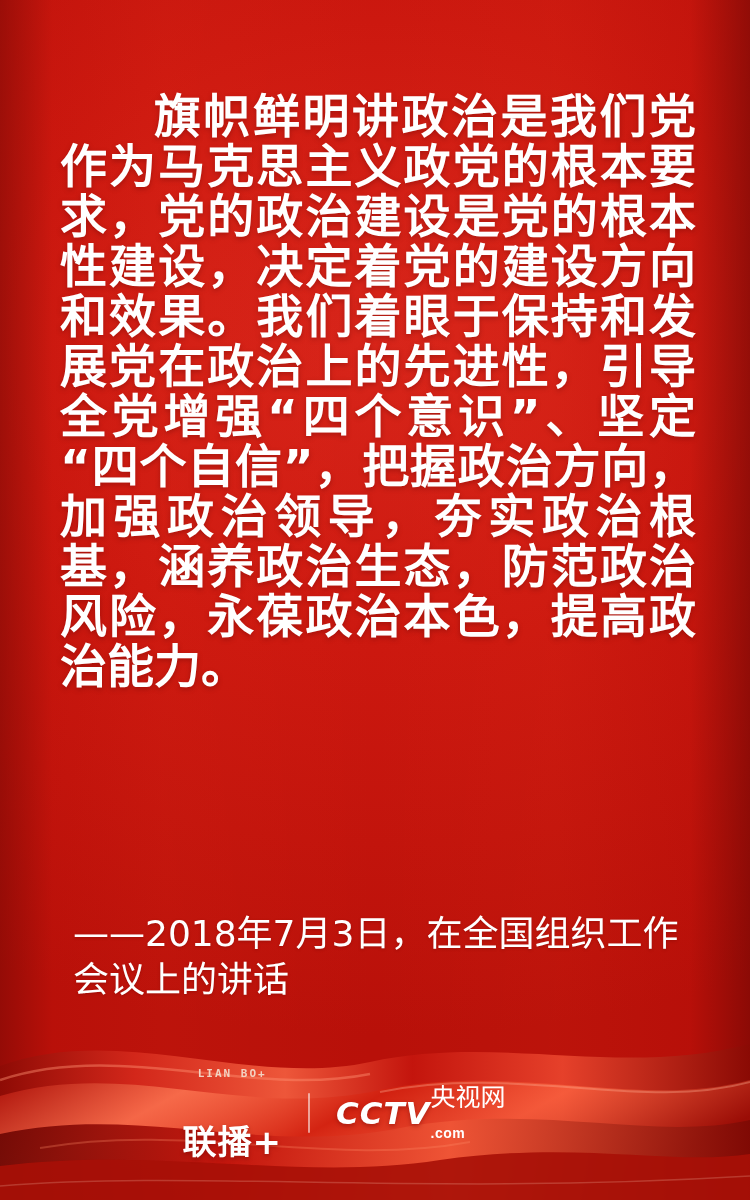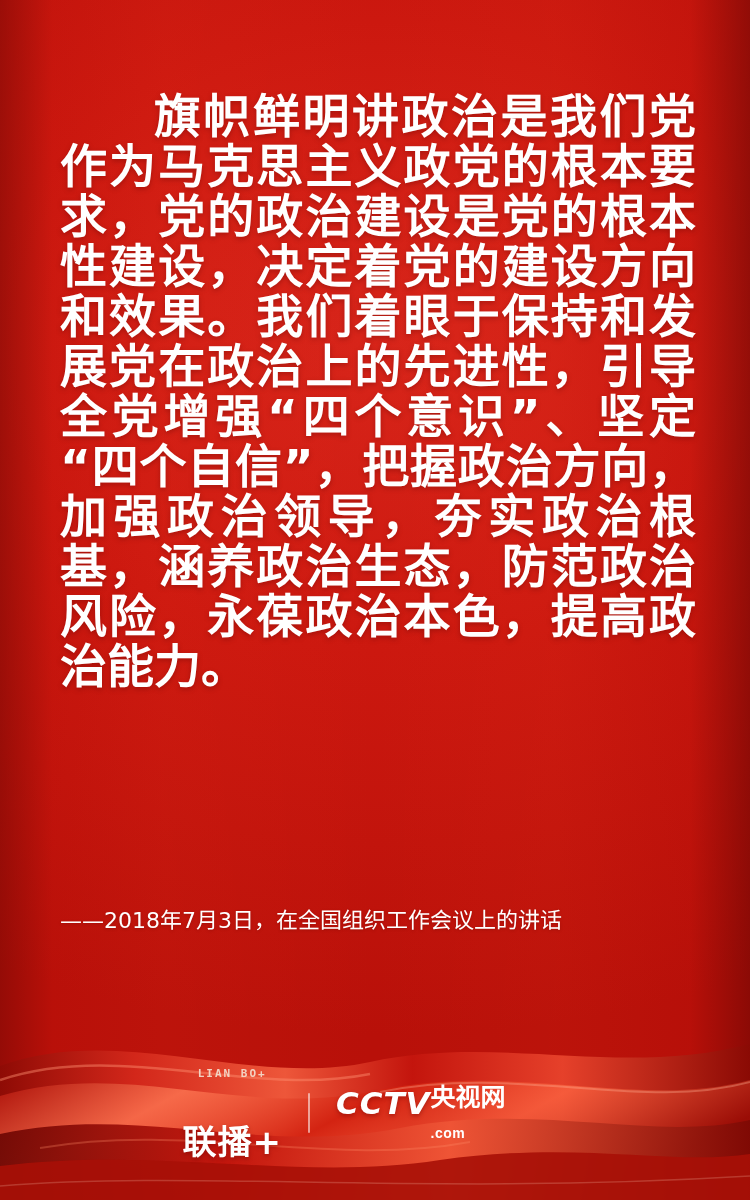--- a/index.html
+++ b/index.html
@@ -59,24 +59,24 @@
   }
   .source-block {
     position: absolute;
     left: 60px;
     top: 898px;
     width: 636px;
     z-index: 3;
   }
   .source-text {
     color: #ffffff;
-    font-size: 22px;
+    font-size: 36px;
     line-height: 46px;
     font-weight: 400;
-    margin: 0;
+    margin: 13px;
     text-shadow: 0 1px 3px rgba(90,5,2,0.3);
     font-family: "DejaVu Sans", "Liberation Sans", sans-serif;
   }
   
   .silk {
     position: absolute;
     left: 0;
     bottom: 0;
     width: 750px;
     height: 230px;
@@ -121,42 +121,42 @@
     margin-top: 44px;
   }
   .divider-bar {
     width: 2px;
     height: 40px;
     background: rgba(255,255,255,0.55);
     border-radius: 1px;
   }
   .brand-cctv {
     display: flex;
-    align-items: flex-start;
+    align-items: center;
     gap: 0;
   }
   .cctv-mark {
     color: #ffffff;
     font-size: 31px;
     font-weight: 700;
     font-style: italic;
     letter-spacing: 1px;
     font-family: "DejaVu Sans", "Liberation Sans", sans-serif;
     text-shadow: 0 2px 4px rgba(100,6,2,0.4);
   }
   .cctv-cn {
     display: flex;
     flex-direction: column;
     align-items: flex-start;
     line-height: 1.05;
   }
   .cctv-cn .cn-main {
     color: #ffffff;
     font-size: 25px;
-    font-weight: 700;
+    font-weight: 400;
     font-family: "DejaVu Sans", "Liberation Sans", sans-serif;
   }
   .cctv-cn .cn-dom {
     color: #ffffff;
     font-size: 14px;
     font-weight: 700;
     letter-spacing: 0.5px;
     font-family: Liberation Sans, sans-serif;
     margin-top: 15px;
   }

